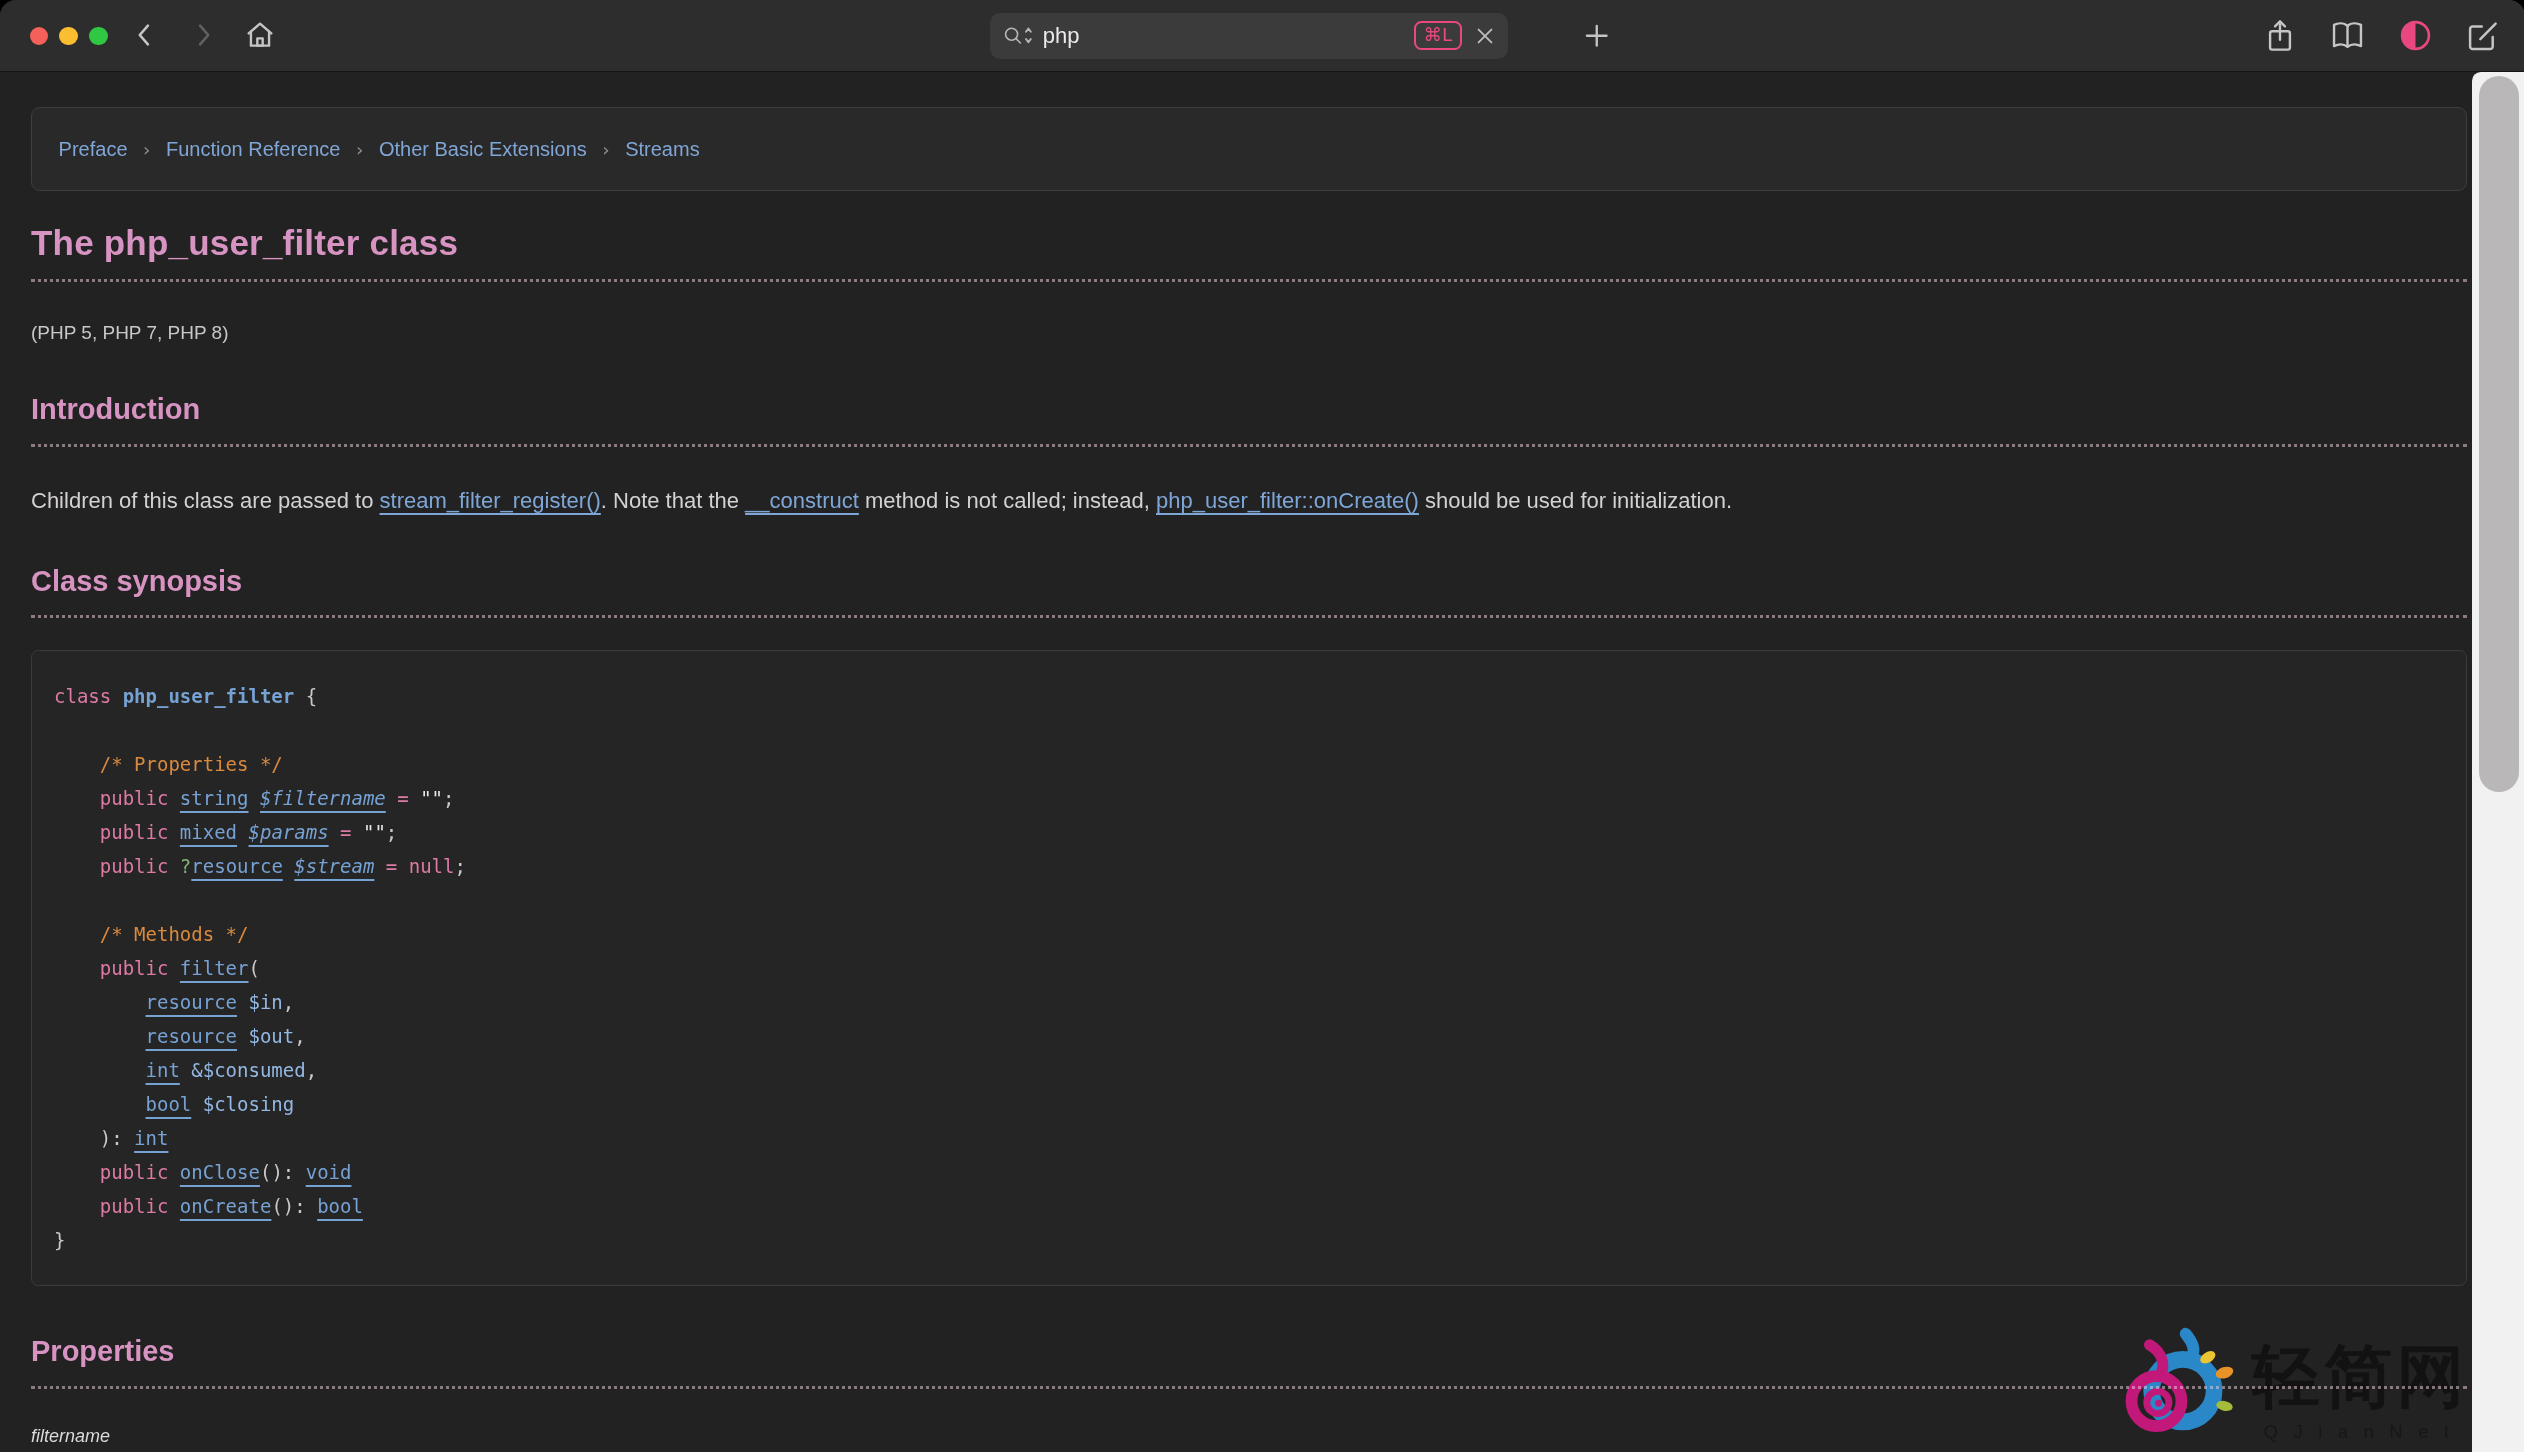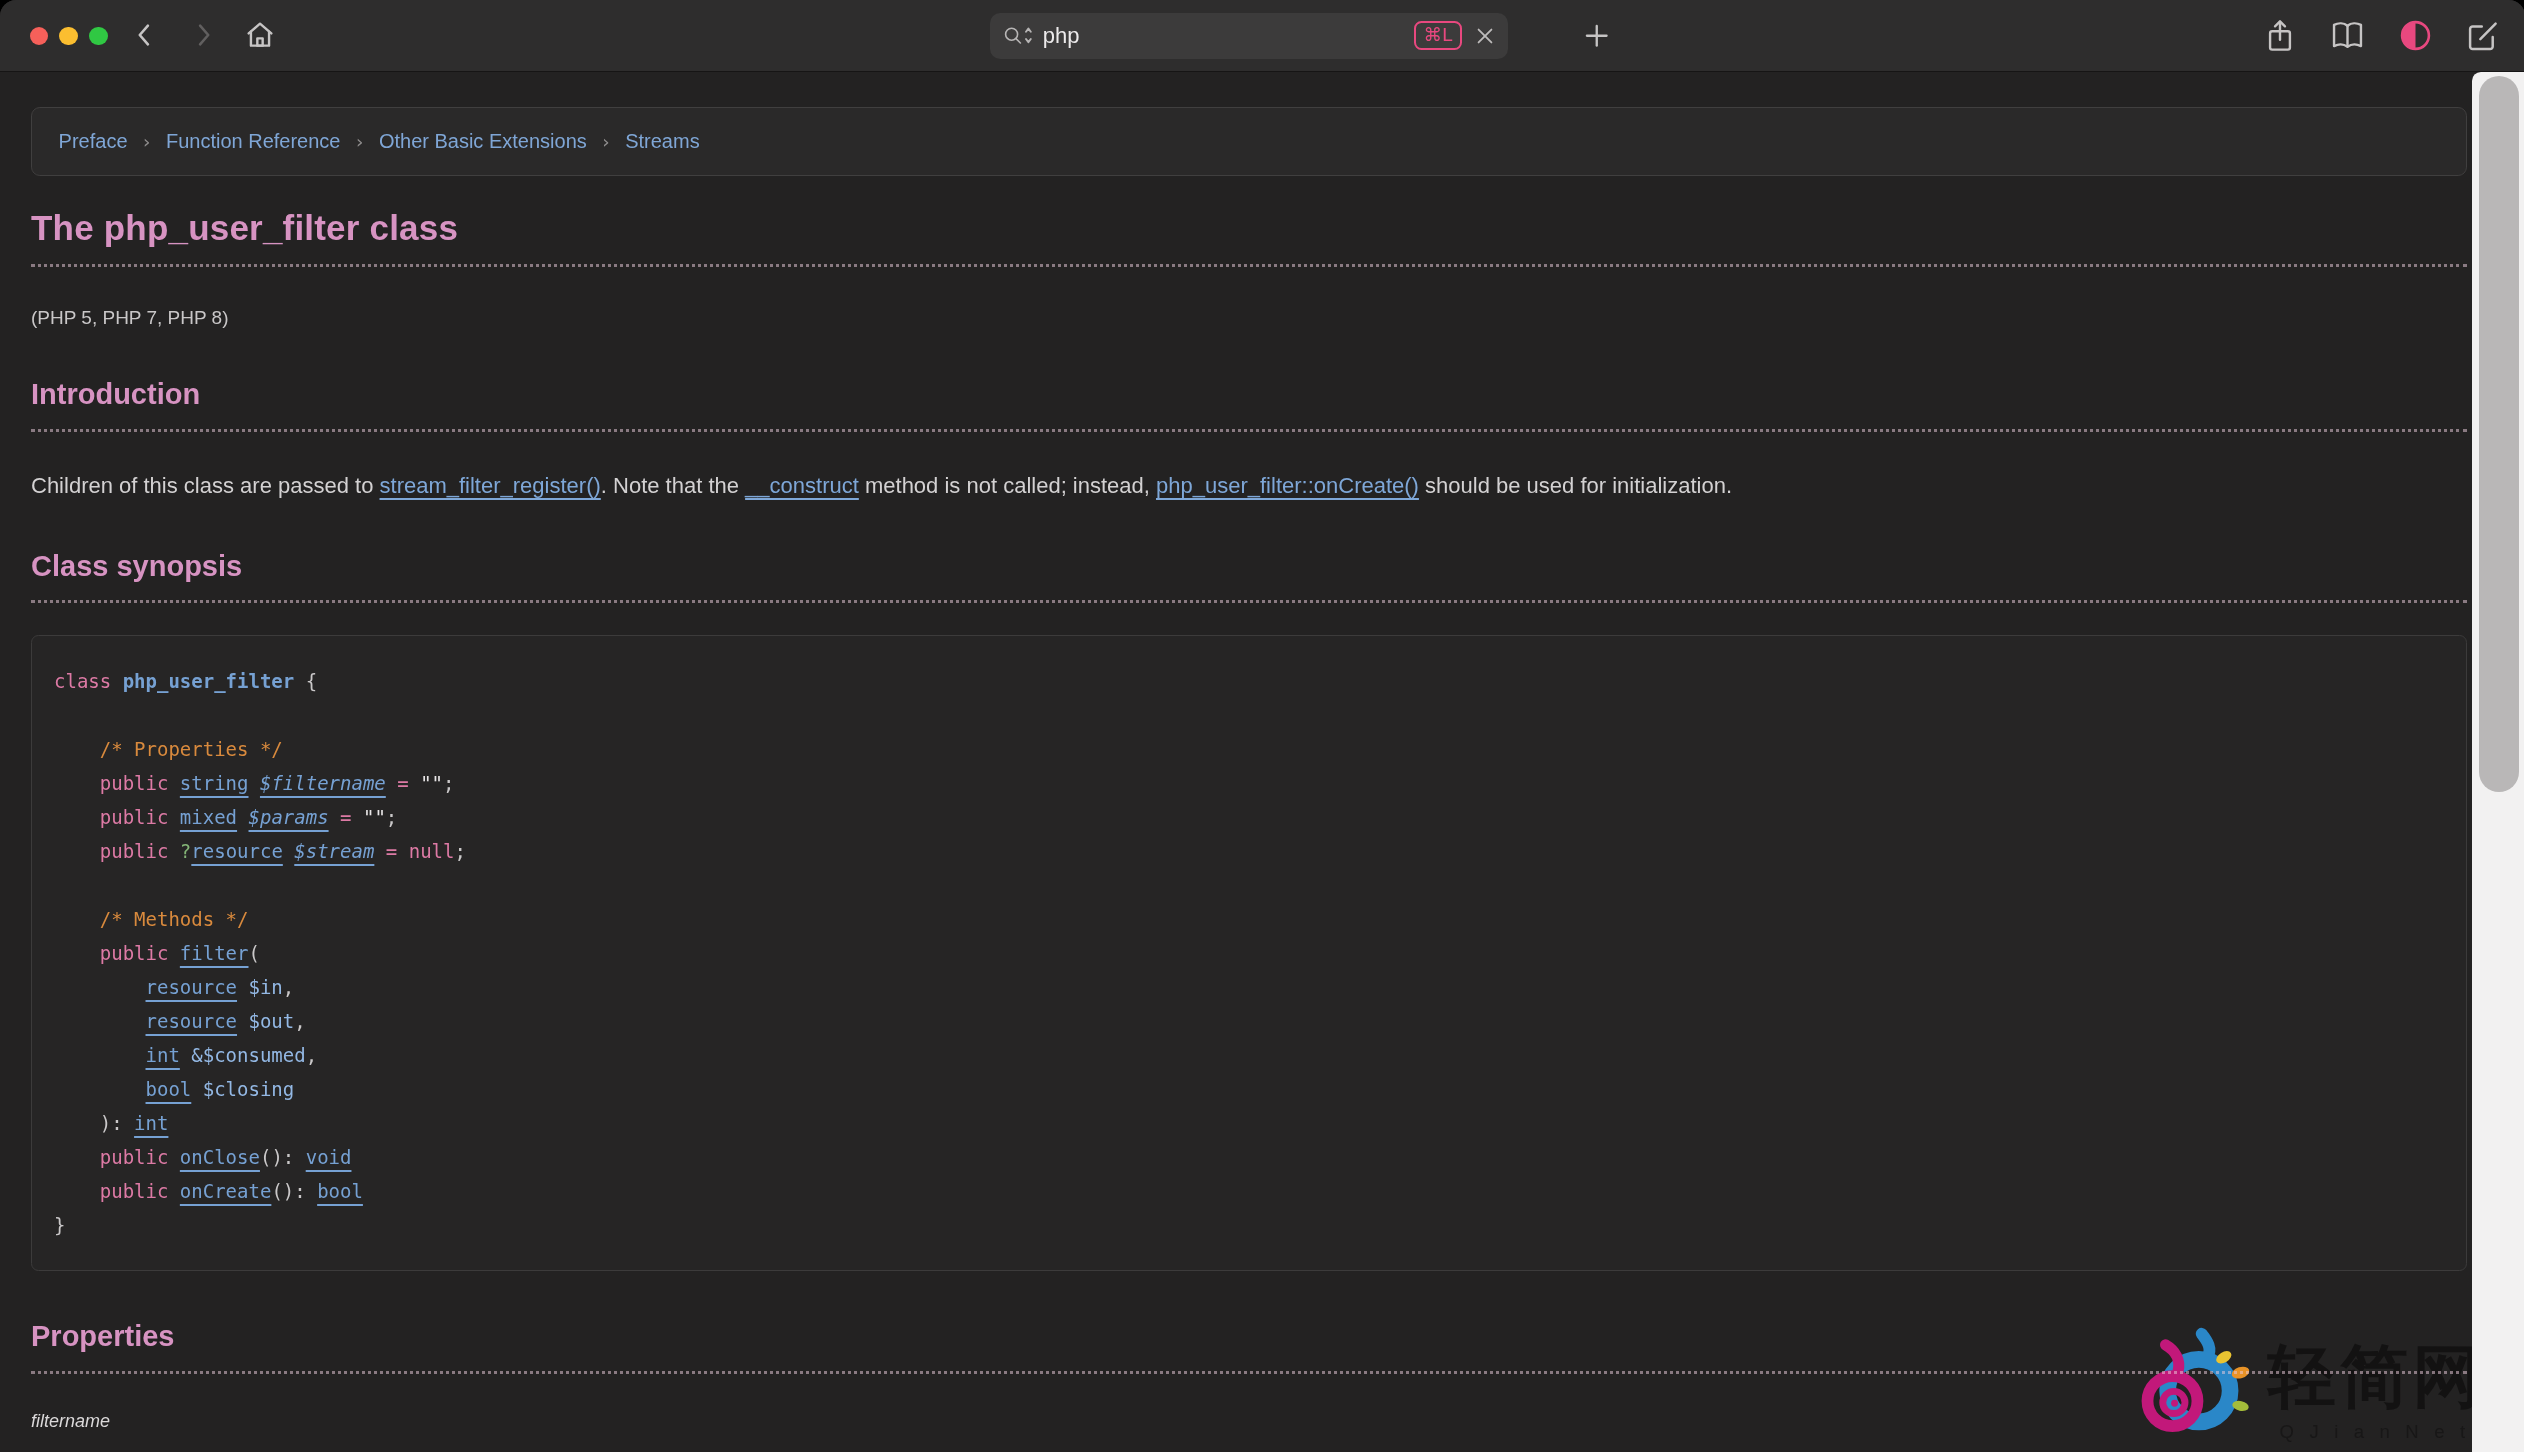--- a/index.html
+++ b/index.html
@@ -23,21 +23,21 @@
   .url-text{margin-left:8.9px;font-size:22px;color:#eceaeb;}
   .ab-spacer{flex:1;}
   .kbd-badge{font-family:"DejaVu Sans",sans-serif;font-size:18.5px;color:#e8487f;
     border:2.2px solid #e8487f;border-radius:7.4px;padding:2.2px 8px 3.7px;line-height:1;}
   .clear-btn{margin-left:11.8px;display:flex;align-items:center;}
   .plus-btn{position:absolute;left:1580px;top:19px;width:34px;height:34px;display:flex;align-items:center;justify-content:center;}
   .right-icons{position:absolute;right:25px;top:16px;height:38px;display:flex;align-items:center;gap:32px;}
 
   
   .content{position:relative;z-index:1;padding:0 58px 0 31px;}
-  .breadcrumb{margin-top:35px;height:69px;background:#2a2929;border:1.5px solid #403f3f;border-radius:8.9px;
+  .breadcrumb{margin-top:35px;height:84px;background:#2a2929;border:1.5px solid #403f3f;border-radius:8.9px;
     display:flex;align-items:center;padding:0 26.6px;box-sizing:border-box;font-size:20px;}
   .breadcrumb a{color:#7fa6d6;text-decoration:none;cursor:pointer;}
   .crumb-sep{color:#8f8d8d;margin:0 15.5px;font-size:18.5px;font-family:"DejaVu Sans",sans-serif;}
 
   .dotted{border-bottom:3px dotted rgba(233,203,219,.52);}
   h1{margin:32px 0 0;font-size:35px;font-weight:bold;color:#d793c2;padding-bottom:16px;letter-spacing:0.2px;}
   h2{margin:49px 0 0;font-size:29px;font-weight:bold;color:#d793c2;padding-bottom:17.7px;}
   .php-version{margin-top:40px;font-size:19px;color:#c9c7c8;}
   .intro{margin-top:38px;font-size:22px;line-height:31px;color:#d3d1d2;}
   .intro a{color:#7ea7d8;text-decoration:underline;text-underline-offset:5.2px;
@@ -54,21 +54,21 @@
   .tok-v{color:#76a1d3;font-style:italic;text-decoration:underline;text-underline-offset:5.9px;text-decoration-thickness:1.5px;cursor:pointer;}
   .tok-p{color:#93b8e4;}
   .tok-o{color:#dd7aa5;}
   .tok-s{color:#e8e6e7;}
   .tok-n{color:#84b577;}
   .tok-d{color:#cac8c9;}
 
   .property-name{margin-top:37px;font-size:18px;font-style:italic;color:#dbd9da;}
 
   
-  .watermark{position:absolute;z-index:0;right:40px;bottom:8.9px;display:flex;align-items:flex-start;gap:14.8px;}
+  .watermark{position:absolute;z-index:0;right:56px;bottom:8.9px;display:flex;align-items:flex-start;gap:14.8px;}
   .wm-text{display:flex;flex-direction:column;align-items:center;padding-top:20.7px;}
   .wm-cjk{font-size:68px;font-weight:bold;color:#131212;line-height:1.05;letter-spacing:4.4px;}
   .wm-latin{margin-top:8.9px;font-size:18.5px;letter-spacing:15.5px;color:#181717;text-indent:7.4px;}
 
   
   .scrollbar{position:absolute;z-index:6;top:72px;right:0;width:53px;bottom:0;background:#f2f1f1;border-radius:8.9px 0 0 0;}
   .scroll-thumb{position:absolute;left:6.6px;top:4.4px;width:40px;height:716px;border-radius:20px;background:#b9b7b7;}
 
   svg{display:block;}
 </style>

